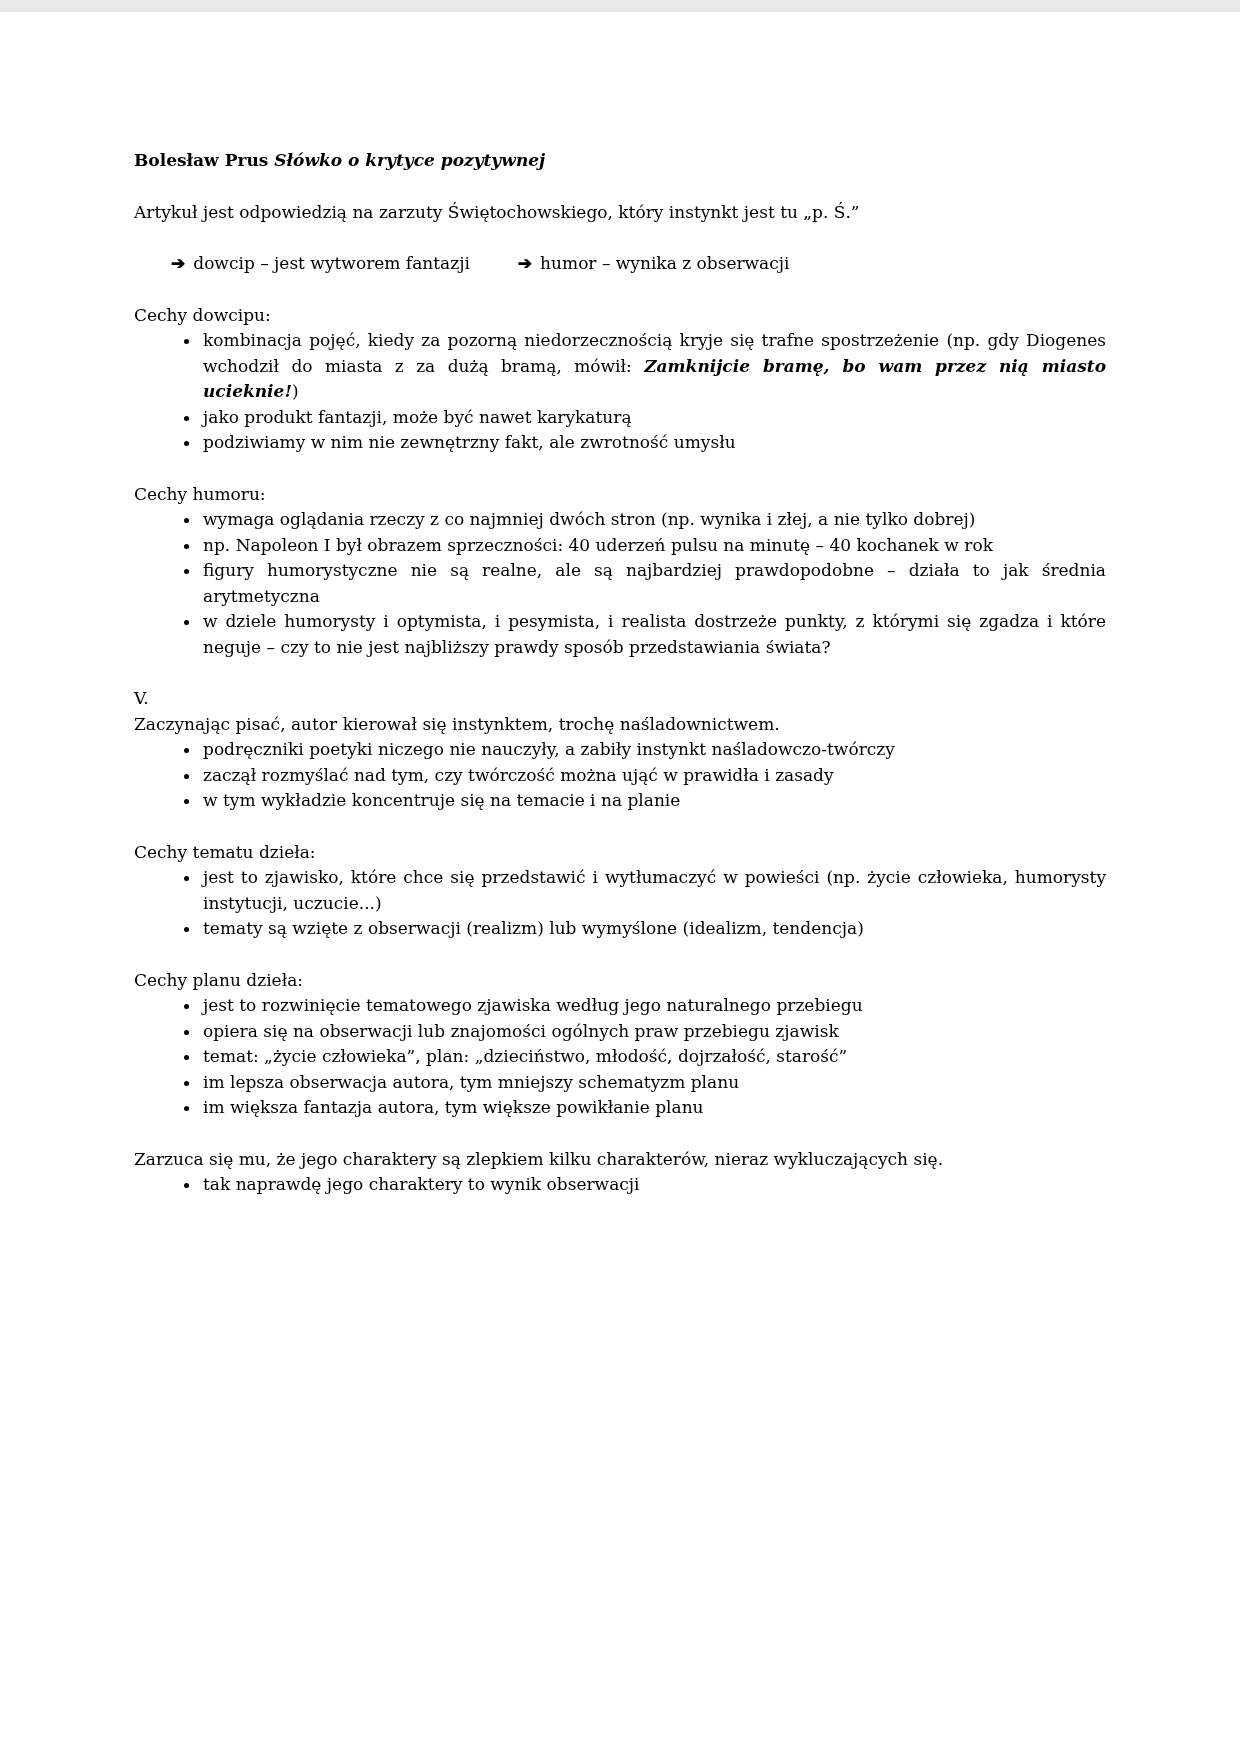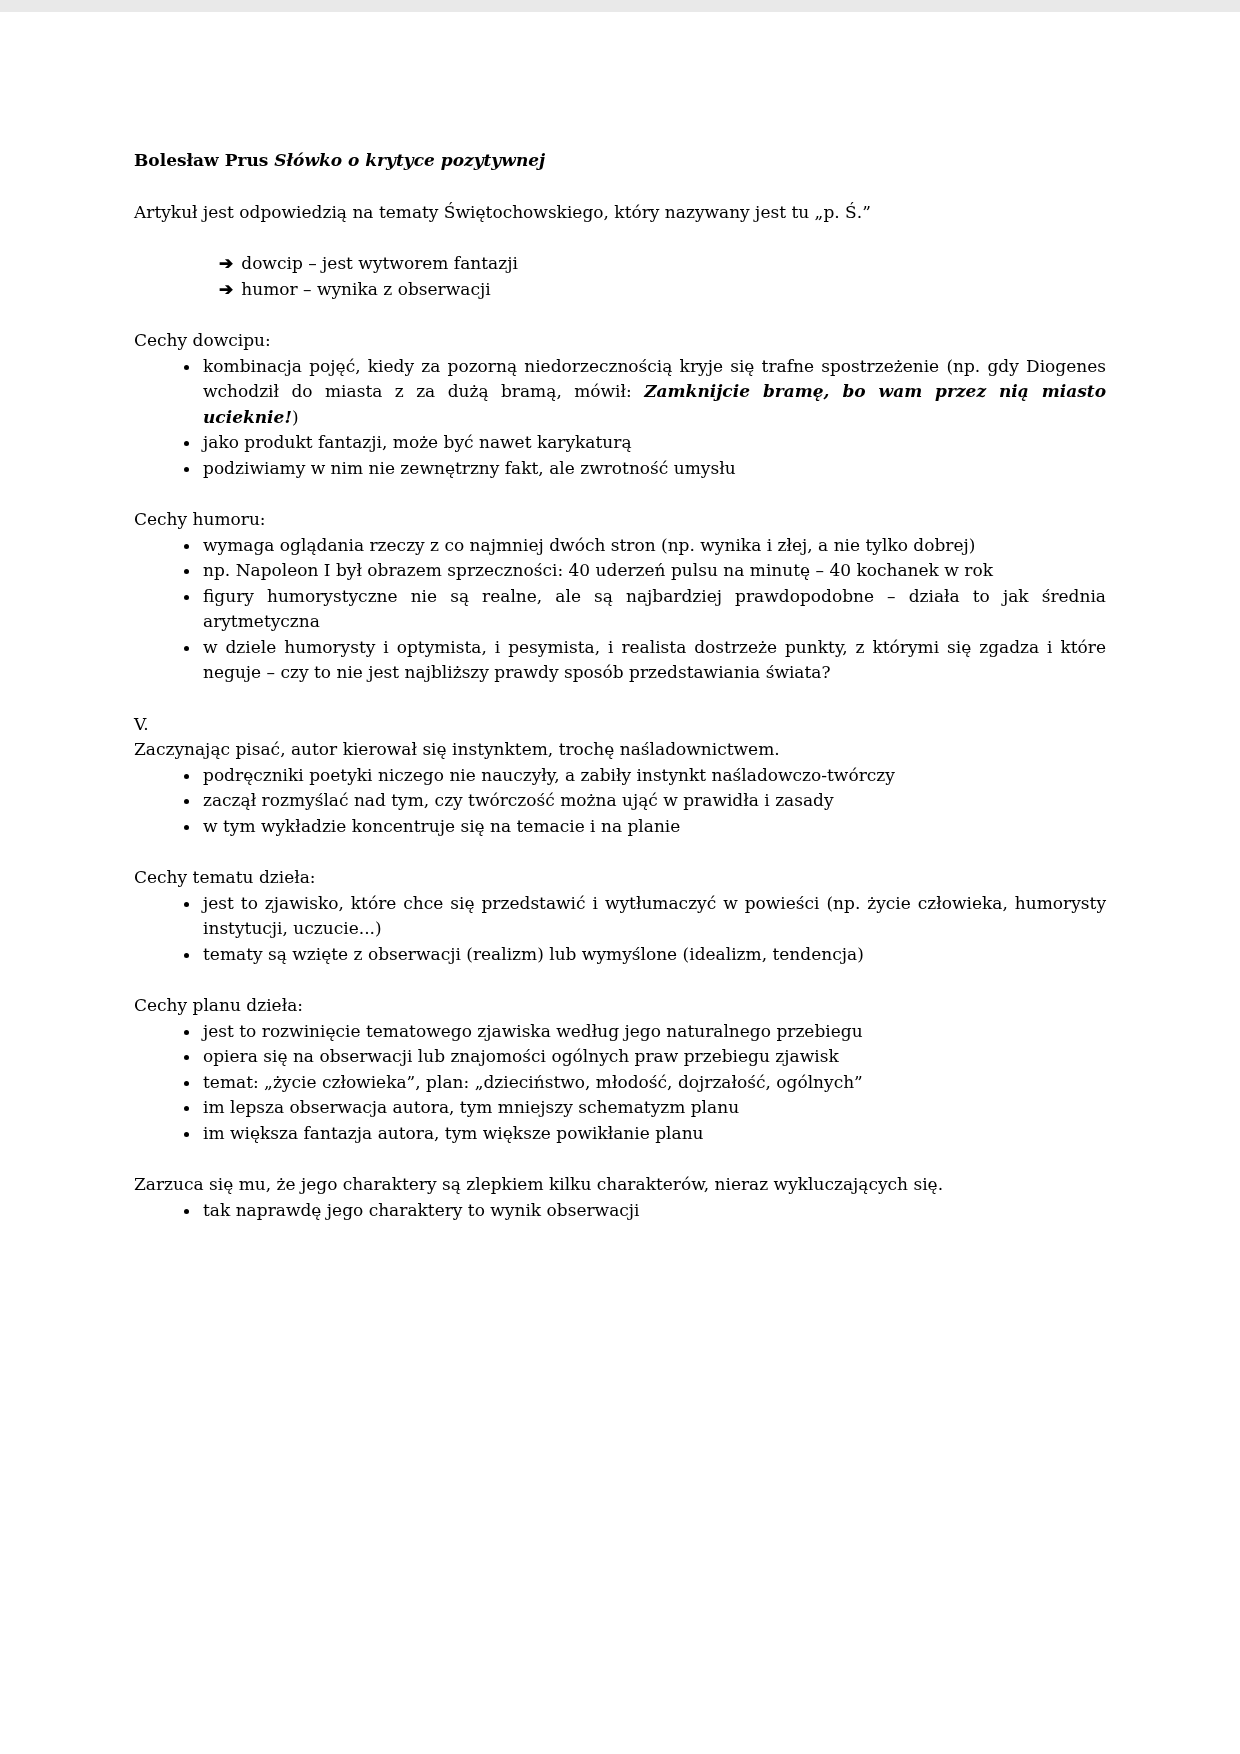--- a/index.html
+++ b/index.html
@@ -28,34 +28,33 @@
     list-style: disc outside;
   }
   ul.bullets li {
     text-align: justify;
     padding-left: 2px;
   }
   .split-row {
     display: flex;
     align-items: baseline;
     padding-left: 37px;
-    flex-direction: column;
   }
   .split-item { white-space: nowrap; }
   .split-item + .split-item { margin-left: 48px; }
   .arrow-glyph { font-weight: bold; margin-right: 8px; }
 </style>
 </head>
 <body>
 
 <div class="sheet">
 
   <p class="block"><span class="bold">Bolesław Prus </span><span class="bolditalic">Słówko o krytyce pozytywnej</span></p>
 
-  <p class="block">Artykuł jest odpowiedzią na tematy Świętochowskiego, który nazywany jest tu „p. Ś.”</p>
+  <p class="block">Artykuł jest odpowiedzią na zarzuty Świętochowskiego, który instynkt jest tu „p. Ś.”</p>
 
 
   <div class="block">
     <div class="split-row">
       <span class="split-item"><span class="arrow-glyph">➔</span><span>dowcip – jest wytworem fantazji</span></span>
       <span class="split-item"><span class="arrow-glyph">➔</span><span>humor – wynika z obserwacji</span></span>
     </div>
   </div>
 
   <div class="block">
@@ -93,21 +92,21 @@
       <li>jest to zjawisko, które chce się przedstawić i wytłumaczyć w powieści (np. życie człowieka, humorysty instytucji, uczucie...)</li>
       <li>tematy są wzięte z obserwacji (realizm) lub wymyślone (idealizm, tendencja)</li>
     </ul>
   </div>
 
   <div class="block">
     <p>Cechy planu dzieła:</p>
     <ul class="bullets">
       <li>jest to rozwinięcie tematowego zjawiska według jego naturalnego przebiegu</li>
       <li>opiera się na obserwacji lub znajomości ogólnych praw przebiegu zjawisk</li>
-      <li>temat: „życie człowieka”, plan: „dzieciństwo, młodość, dojrzałość, ogólnych”</li>
+      <li>temat: „życie człowieka”, plan: „dzieciństwo, młodość, dojrzałość, starość”</li>
       <li>im lepsza obserwacja autora, tym mniejszy schematyzm planu</li>
       <li>im większa fantazja autora, tym większe powikłanie planu</li>
     </ul>
   </div>
 
   <div class="block">
     <p class="justify">Zarzuca się mu, że jego charaktery są zlepkiem kilku charakterów, nieraz wykluczających się.</p>
     <ul class="bullets">
       <li>tak naprawdę jego charaktery to wynik obserwacji</li>
     </ul>

